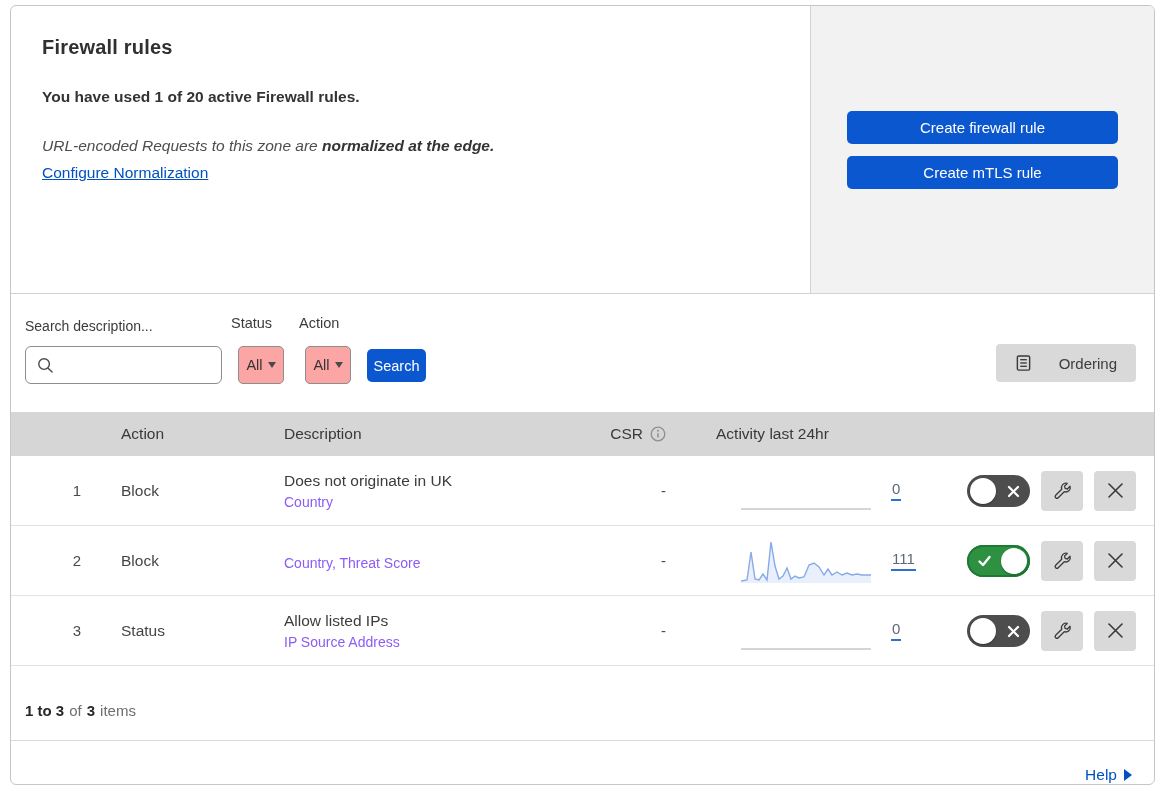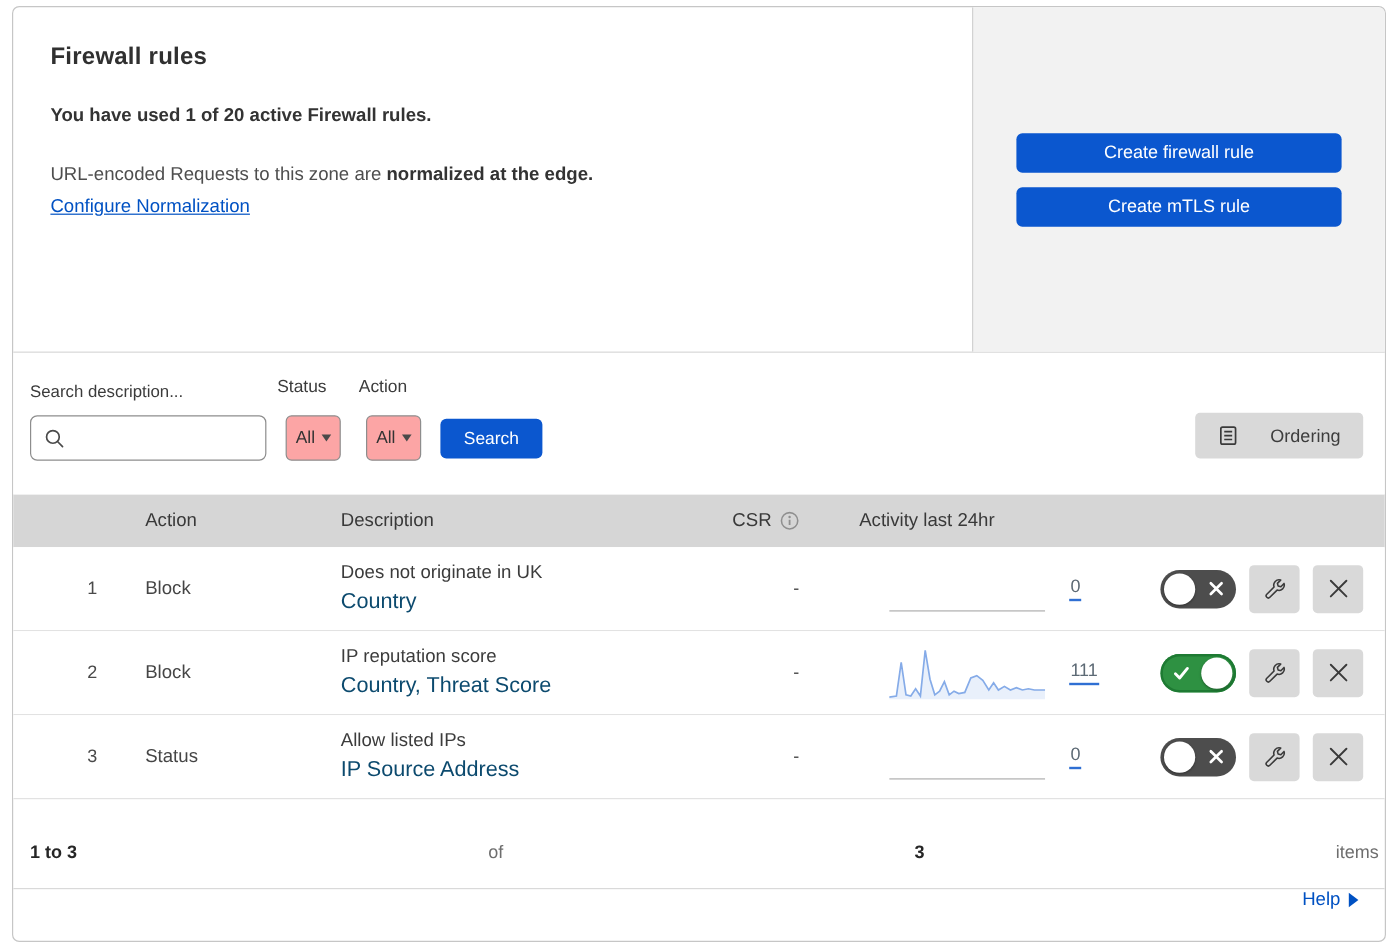--- a/index.html
+++ b/index.html
@@ -8,21 +8,21 @@
     position: absolute; left: 10px; top: 5px; width: 1145px; height: 780px;
     background: #fff; border: 1px solid #c6c6c6; border-radius: 6px;
     display: flex; flex-direction: column; overflow: hidden;
   }
   
   .top-section { display: flex; height: 288px; flex: none; border-bottom: 1px solid #d2d2d2; }
   .top-left { flex: 1; padding: 30px 40px 0 31px; }
   .top-left h1 { font-size: 20px; font-weight: 600; color: #303030; letter-spacing: .2px; }
   .desc { margin-top: 14px; font-size: 15.5px; line-height: 1.6; color: #4e4e4e; max-width: 720px; }
   .usage { margin-top: 29px; font-size: 15.5px; font-weight: bold; color: #333; }
-  .norm { margin-top: 31px; font-size: 15.5px; color: #4e4e4e; }
+  .norm { margin-top: 31px; font-size: 15.5px; color: #4e4e4e; font-style: italic; }
   .norm strong { color: #333; }
   .cfg-link { display: inline-block; margin-top: 9px; font-size: 15.5px; color: #0051c3; text-decoration: underline; cursor: pointer; }
   .top-right {
     width: 344px; flex: none; background: #f2f2f2; border-left: 1px solid #d2d2d2;
     display: flex; flex-direction: column; align-items: center; justify-content: center; gap: 12px;
   }
   .btn-primary {
     background: #0b57cf; color: #fff; border: none; border-radius: 5px;
     font-family: inherit; font-size: 15px; cursor: pointer;
   }
@@ -38,61 +38,61 @@
     border: 1px solid #8d8d8d; border-radius: 6px; display: flex; align-items: center; padding: 0 8px 0 11px; background: #fff;
   }
   .search-box input { border: none; outline: none; flex: 1; min-width: 0; font-family: inherit; font-size: 14px; margin-left: 8px; background: transparent; }
   .dropdown {
     position: absolute; top: 52px; width: 46px; height: 38px; border: 1px solid #8d8d8d; border-radius: 5px;
     background: #fca5a5; display: flex; align-items: center; justify-content: center; gap: 5px;
     font-size: 14.5px; color: #333; cursor: pointer;
   }
   .dd-status { left: 227px; } .dd-action { left: 294px; }
   .caret { width: 0; height: 0; border-left: 4.5px solid transparent; border-right: 4.5px solid transparent; border-top: 6px solid #4a4a4a; }
-  .search-btn { position: absolute; left: 356px; top: 55px; width: 85px; height: 33px; font-size: 14.5px; }
+  .search-btn { position: absolute; left: 356px; top: 55px; width: 59px; height: 33px; font-size: 14.5px; }
   .ordering-btn {
     position: absolute; right: 18px; top: 50px; height: 38px; padding: 0 19px;
     background: #d9d9d9; border: none; border-radius: 4px; display: flex; align-items: center; gap: 27px;
     font-family: inherit; font-size: 15px; color: #3d3d3d; cursor: pointer;
   }
   
   .grid-cols { display: grid; grid-template-columns: 90px 173px 330px 102px 255px 1fr; align-items: center; }
   .table-header { height: 44px; flex: none; background: #d6d6d6; font-size: 15.5px; color: #393939; }
   .th-action { padding-left: 20px; }
   .th-desc { padding-left: 10px; }
   .th-csr { justify-self: end; padding-right: 40px; display: flex; align-items: center; gap: 7px; }
   .th-activity { padding-left: 10px; }
   .rule-row { height: 70px; border-bottom: 1px solid #e2e2e2; background: #fff; }
   .cell-num { justify-self: end; padding-right: 20px; font-size: 15px; color: #4a4a4a; }
   .cell-action { padding-left: 20px; font-size: 15.5px; color: #454545; }
   .cell-desc { padding-left: 10px; }
   .cell-desc .d1 { font-size: 15.5px; color: #3c3c3c; }
-  .cell-desc .d2 { margin-top: 4px; font-size: 18px; color: #0c4a6e; }
+  .cell-desc .d2 { margin-top: 4px; font-size: 14px; color: #8b5cf6; }
   .cell-csr { justify-self: end; padding-right: 40px; font-size: 15px; color: #4a4a4a; }
   .cell-activity { display: flex; align-items: center; padding-left: 35px; gap: 20px; }
   .count-link { font-size: 15px; color: #5d6a75; text-decoration: none; border-bottom: 2px solid #2f6fd3; padding: 0 1px 2px; cursor: pointer; }
   .cell-controls { display: flex; align-items: center; justify-content: flex-end; gap: 11px; padding-right: 18px; }
   
   .toggle { width: 63px; height: 32px; border-radius: 16px; position: relative; cursor: pointer; flex: none; }
   .toggle .knob { position: absolute; top: 3px; width: 26px; height: 26px; border-radius: 50%; background: #fff; box-shadow: 0 1px 2px rgba(0,0,0,.35); }
   .toggle.off { background: #4d4d4d; }
   .toggle.off .knob { left: 3px; }
   .toggle.off .xmark { position: absolute; right: 10px; top: 9px; display: block; }
   .toggle.on { background: #2e9142; box-shadow: inset 0 0 0 2px #1e7a33; }
   .toggle.on .knob { right: 3px; }
   .toggle.on .check { position: absolute; left: 10px; top: 9px; display: block; }
   .icon-btn {
     width: 42px; height: 40px; background: #d9d9d9; border: none; border-radius: 4px;
     display: flex; align-items: center; justify-content: center; cursor: pointer; flex: none;
   }
   
-  .pagination { height: 75px; flex: none; display: flex; align-items: center; padding: 14px 0 0 14px; font-size: 15px; color: #6e6e6e; border-bottom: 1px solid #d9d9d9; justify-content: space-between; }
+  .pagination { height: 75px; flex: none; display: flex; align-items: center; padding: 14px 0 0 14px; font-size: 15px; color: #6e6e6e; border-bottom: 1px solid #d9d9d9; }
   .pagination strong { color: #262626; }
   .pagination span, .pagination strong { margin-right: 5px; }
-  .help-row { flex: 1; display: flex; align-items: flex-start; justify-content: flex-end; padding-right: 22px; }
+  .help-row { flex: 1; display: flex; align-items: flex-end; justify-content: flex-end; padding-right: 22px; }
   .help-link { display: flex; align-items: center; gap: 7px; font-size: 15.5px; color: #0051c3; text-decoration: none; cursor: pointer; }
   .help-arrow { width: 0; height: 0; border-top: 6px solid transparent; border-bottom: 6px solid transparent; border-left: 8px solid #0051c3; }
 </style>
 </head>
 <body>
 
 <div class="card">
 
   <div class="top-section">
     <div class="top-left">
@@ -189,21 +189,20 @@
               <line x1="16" y1="3" x2="3" y2="16" stroke="#3a3a3a" stroke-width="1.6" stroke-linecap="round"></line>
             </svg>
         </button>
       </div>
     </div>
 
     <div class="rule-row grid-cols">
       <div class="cell-num">2</div>
       <div class="cell-action">Block</div>
       <div class="cell-desc">
-        <div class="d1">IP reputation score</div>
         <div class="d2">Country, Threat Score</div>
       </div>
       <div class="cell-csr">-</div>
       <div class="cell-activity">
         <svg class="spark" width="130" height="44" viewBox="0 0 130 44">
             <path d="M0,42 L6,41 L10,13 L14,40 L18,41 L22,35 L26,41 L30,3 L34,27 L38,40 L42,37 L46,29 L50,40 L54,37 L58,39 L63,38 L68,26 L73,24 L78,28 L83,36 L87,30 L91,36 L96,33 L101,36 L106,34 L111,36 L116,35 L121,36 L126,36 L130,36 L130,44 L0,44 Z" fill="rgba(133,171,232,0.18)"></path>
             <path d="M0,42 L6,41 L10,13 L14,40 L18,41 L22,35 L26,41 L30,3 L34,27 L38,40 L42,37 L46,29 L50,40 L54,37 L58,39 L63,38 L68,26 L73,24 L78,28 L83,36 L87,30 L91,36 L96,33 L101,36 L106,34 L111,36 L116,35 L121,36 L126,36 L130,36" fill="none" stroke="#85abe8" stroke-width="1.4"></path>
           </svg>
         <a href="#" class="count-link">111</a>
       </div>

